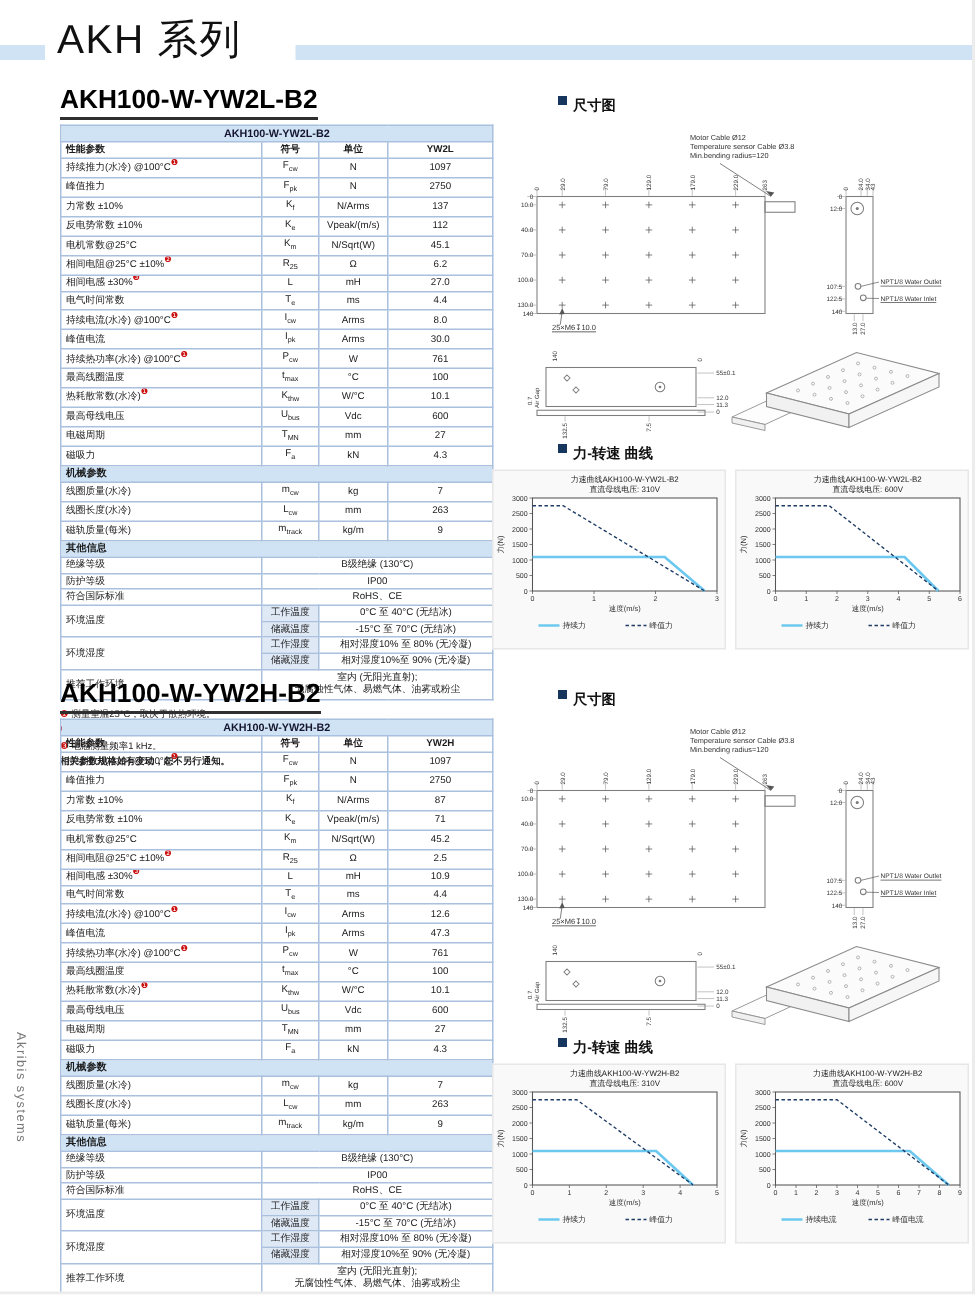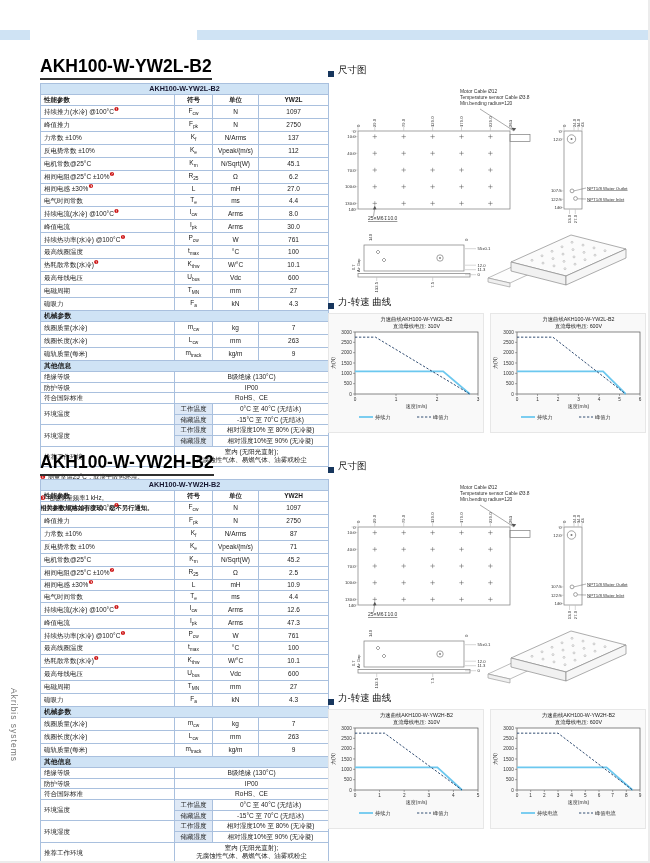--- a/index.html
+++ b/index.html
@@ -28,33 +28,34 @@
   .spec tr.sec td{background:#cfe3f5;font-weight:bold;text-align:left;font-size:6.8px;}
   .spec td.subl{background:#dfe9f6;}
   .spec td.wrap{white-space:normal;line-height:1.35;}
   .spec sup.fn{color:#cc1111;font-size:5.5px;vertical-align:super;line-height:0;}
   .spec sub{font-size:4.8px;}
   
   .footnotes{margin-top:5px;font-size:6.3px;color:#222;line-height:1.65;}
   .fn-marker{color:#cc1111;margin-right:2px;}
   .fn-line.bold{font-weight:bold;}
   
-  .blk-title{display:flex;align-items:flex-end;gap:4px;font-size:9.5px;font-weight:normal;color:#111;}
+  .blk-title{display:flex;align-items:flex-start;gap:4px;font-size:9.5px;font-weight:bold;color:#111;margin-left:44px;}
   .sq{width:6px;height:6px;background:#17365d;display:inline-block;flex:none;}
   .dim-diagram{width:320px;height:215px;margin-top:2px;}
   .curve-title{margin-top:2px;}
   .charts-row{display:flex;gap:6px;margin-top:4px;}
   .chart{width:154px;height:118px;background:#f9f9f9;border:1px solid #e7e7e7;box-sizing:content-box;}
   svg text{font-family:"Liberation Sans",sans-serif;}
 </style>
 </head>
 <body>
 
 <div class="page">
 
+  <h1 class="series-title">AKH 系列</h1>
   <span class="accent-bar bar-left"></span>
   <span class="accent-bar bar-right"></span>
   <div class="brand-vertical">Akribis systems</div>
 
   <section class="model" style="top:56px;height:388px;">
     <h2 class="model-heading">AKH100-W-YW2L-B2</h2>
     <div class="left-col">
       <div class="spec-table-wrap">
           <table class="spec">
             <colgroup>

